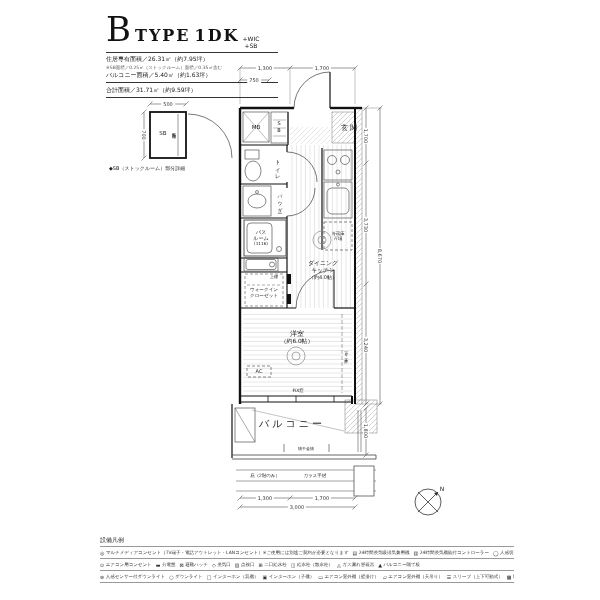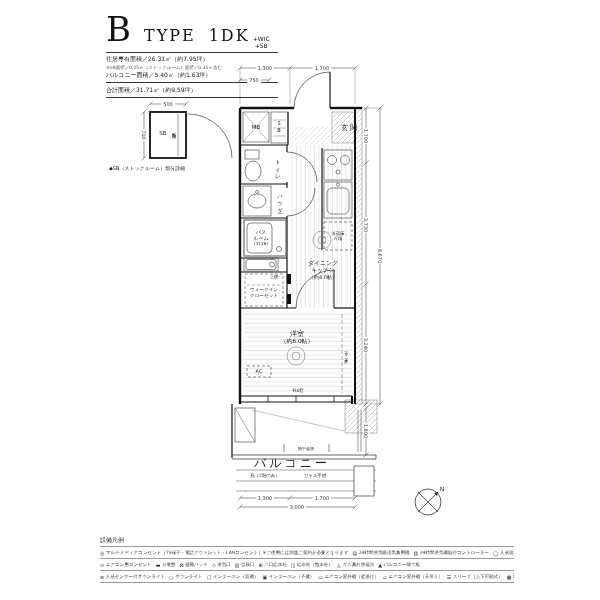--- a/index.html
+++ b/index.html
@@ -10,21 +10,21 @@
        color:#222;line-height:1.2;}
   .vert{writing-mode:vertical-rl;text-orientation:upright;letter-spacing:1px;}
   .vdim{position:absolute;transform:translate(-50%,-50%);writing-mode:vertical-rl;
         font-size:5px;background:#fff;padding:1px 0;color:#333;}
   .dim{font-size:5px;background:#fff;padding:0 2px;color:#333;}
   .ml{display:flex;flex-direction:column;align-items:center;}
   
   .title-block{position:absolute;left:106px;top:12px;display:flex;align-items:baseline;
                font-family:"DejaVu Serif",serif;color:#111;}
   .t-big{font-size:34px;line-height:1;}
-  .t-mid{font-size:16px;letter-spacing:2px;margin-left:13px;}
+  .t-mid{font-size:16px;letter-spacing:2px;margin-left:4px;font-weight:bold;}
   .t-sup{font-size:6px;line-height:1.2;margin-left:3px;font-family:"DejaVu Sans",sans-serif;}
   .specs{position:absolute;left:106px;top:52px;width:172px;border-top:1px solid #333;}
   .specs .s1{font-size:6px;padding-top:2px;}
   .specs .s2{font-size:4.5px;color:#555;padding:1px 0;}
   .specs .s3{font-size:6px;padding-bottom:2px;}
   .specs .tot{font-size:6px;border-top:1px solid #333;border-bottom:1px solid #333;padding:2.5px 0;}
   .sb-caption{position:absolute;left:109px;top:165px;font-size:5px;color:#222;}
   
   .legend{position:absolute;left:100px;top:536px;width:414px;}
   .legend-title{font-size:6px;margin-bottom:1px;color:#222;}
@@ -276,21 +276,21 @@
     <span>キッチン</span>
     <span style="font-size:5px">（約4.0帖）</span>
   </div>
   <div class="lbl ml" style="left:297px;top:338px;font-size:7px;">
     <span>洋室</span>
     <span style="font-size:5.8px">（約6.0帖）</span>
   </div>
   <div class="lbl" style="left:259px;top:371px;font-size:5px;">AC</div>
   <div class="lbl" style="left:298px;top:391px;font-size:4.4px;">FIX窓</div>
   <div class="lbl vert" style="left:346px;top:352px;font-size:4.4px;">下り天井</div>
-  <div class="lbl" style="left:292px;top:424px;font-size:12px;letter-spacing:3px;margin-top:39px;">バルコニー</div>
+  <div class="lbl" style="left:292px;top:424px;font-size:10px;letter-spacing:3px;">バルコニー</div>
   <div class="lbl" style="left:306px;top:449px;font-size:4px;background:#fff;">物干金物</div>
   <div class="lbl" style="left:265px;top:476px;font-size:4.4px;background:#fff;">庇（2階のみ）</div>
   <div class="lbl" style="left:315px;top:476px;font-size:4.4px;background:#fff;">ガラス手摺</div>
 
   <div class="lbl vert" style="left:173px;top:130px;font-size:4px;">可動棚</div>
   <div class="lbl" style="left:163px;top:133px;font-size:5.5px;">SB</div>
   <div class="lbl dim" style="left:168px;top:104px;">500</div>
   <div class="vdim" style="left:144px;top:135px;">700</div>
 
   <div class="lbl dim" style="left:265px;top:68px;">1,300</div>

